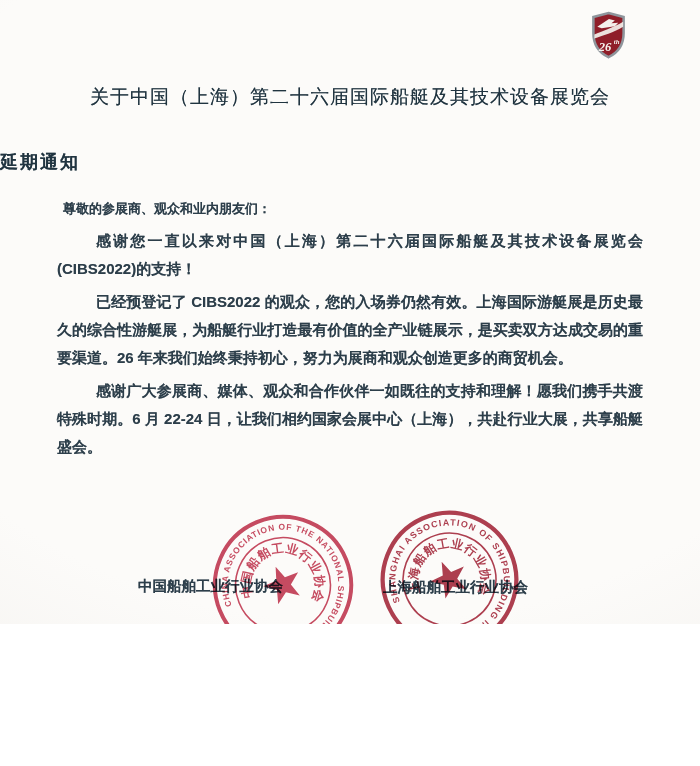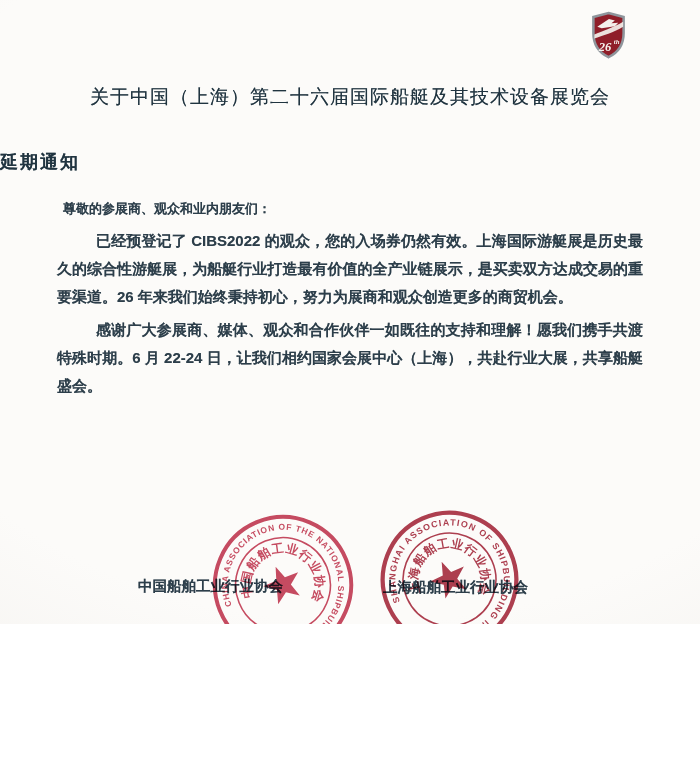--- a/index.html
+++ b/index.html
@@ -65,20 +65,21 @@
     <text x="10" y="40" font-size="13" font-style="italic" font-weight="bold" fill="#f4f1ec" font-family="Liberation Serif, serif">26</text>
     <text x="25.5" y="33.5" font-size="7" font-style="italic" font-weight="bold" fill="#f4f1ec" font-family="Liberation Serif, serif">th</text>
   </svg>
 
   <div class="title">关于中国（上海）第二十六届国际船艇及其技术设备展览会</div>
   <div class="subtitle">延期通知</div>
 
   <div class="salutation">尊敬的参展商、观众和业内朋友们：</div>
 
   <div class="body-text">
+    <p>感谢您一直以来对中国（上海）第二十六届国际船艇及其技术设备展览会 (CIBS2022)的支持！</p>
     <p>已经预登记了 CIBS2022 的观众，您的入场券仍然有效。上海国际游艇展是历史最久的综合性游艇展，为船艇行业打造最有价值的全产业链展示，是买卖双方达成交易的重要渠道。26 年来我们始终秉持初心，努力为展商和观众创造更多的商贸机会。</p>
     <p>感谢广大参展商、媒体、观众和合作伙伴一如既往的支持和理解！愿我们携手共渡特殊时期。6 月 22-24 日，让我们相约国家会展中心（上海），共赴行业大展，共享船艇盛会。</p>
   </div>
 
   <div class="sig sig1">中国船舶工业行业协会</div>
   <div class="sig sig2">上海船舶工业行业协会</div>
   <div class="sig sig3">上海博华国际展览有限公司</div>
   <div class="sig sig4">上海科学技术交流中心</div>
   <div class="doc-date">2022 年 3 月 7 日</div>
 

